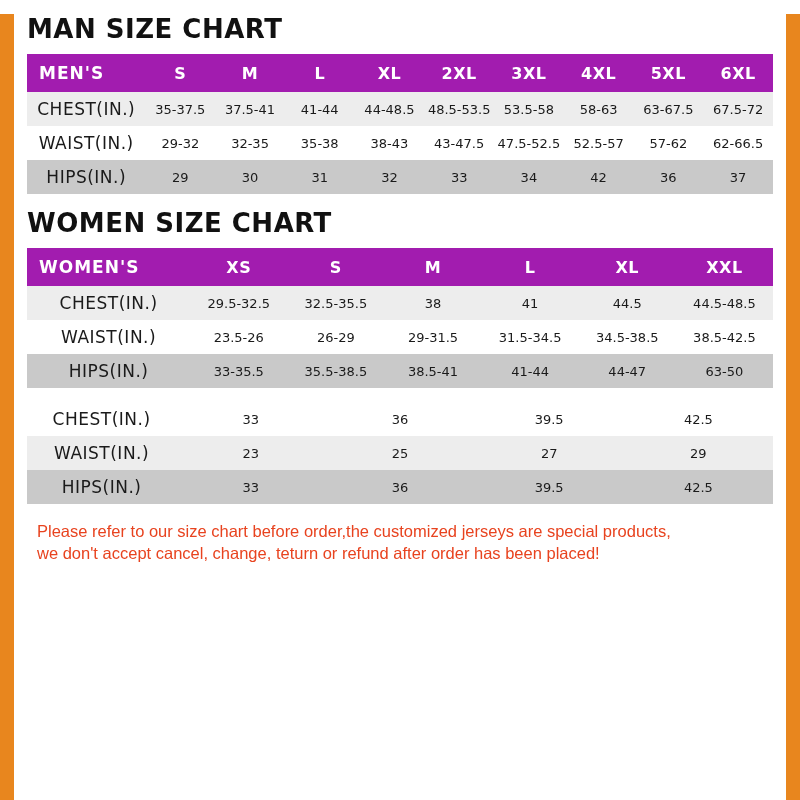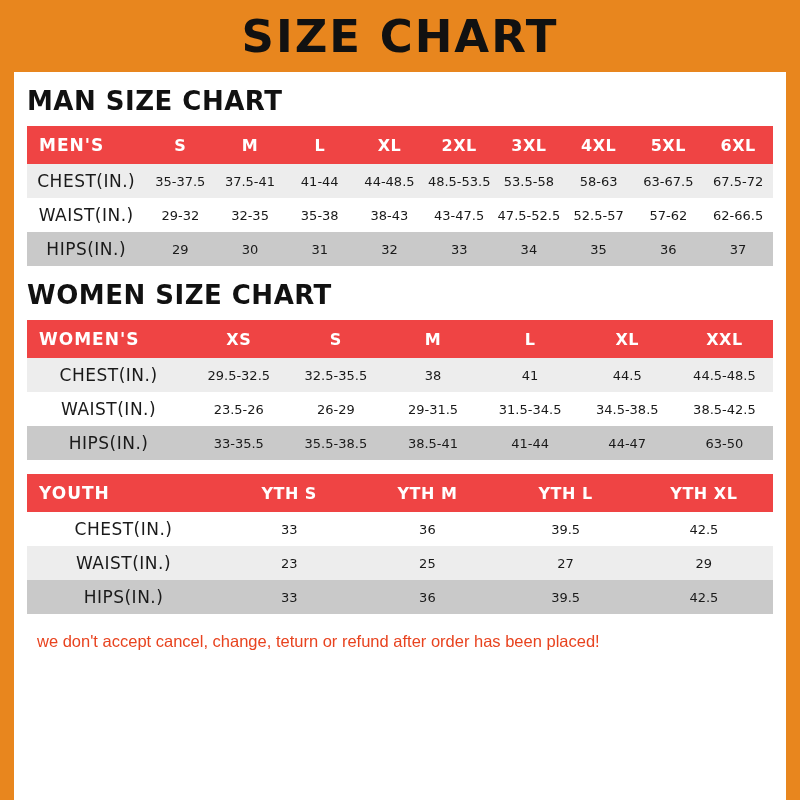--- a/index.html
+++ b/index.html
@@ -52,21 +52,21 @@
     letter-spacing: 0.5px;
     color: #111111;
     margin-bottom: 10px;
   }
   table.size-table {
     border-collapse: collapse;
     width: 100%;
     table-layout: fixed;
   }
   table.size-table tr.head-row {
-    background: #ef4444;
+    background: #a21caf;
     border-radius: 14px;
   }
   table.size-table tr.head-row th {
     color: #ffffff;
     font-family: "DejaVu Sans", sans-serif;
     font-weight: bold;
     font-size: 16px;
     padding: 9px 2px;
     text-align: center;
     letter-spacing: 0.5px;
@@ -101,23 +101,20 @@
     line-height: 1.35;
     color: #E8431F;
   }
   .note div { white-space: nowrap; }
 </style>
 </head>
 <body>
 
 <div class="page">
 
-  <div class="banner">
-    <div class="banner-title">SIZE CHART</div>
-  </div>
 
   <div class="content">
 
     <div class="section">
       <div class="section-title">MAN SIZE CHART</div>
       <table class="size-table">
         <tbody>
             <tr class="head-row">
           <th class="rowlabel" style="width:14%">MEN'S</th>
           <th>S</th>
@@ -155,21 +152,21 @@
           <td>62-66.5</td>
         </tr>
         <tr class="band-grey">
           <td class="rowlabel">HIPS(IN.)</td>
           <td>29</td>
           <td>30</td>
           <td>31</td>
           <td>32</td>
           <td>33</td>
           <td>34</td>
-          <td>35</td>
+          <td>42</td>
           <td>36</td>
           <td>37</td>
         </tr>
       </tbody>
         </table>
     </div>
 
     <div class="section">
       <div class="section-title">WOMEN SIZE CHART</div>
       <table class="size-table">
@@ -210,27 +207,20 @@
           <td>44-47</td>
           <td>63-50</td>
         </tr>
       </tbody>
         </table>
     </div>
 
     <div class="section">
       <table class="size-table">
         <tbody>
-            <tr class="head-row">
-          <th class="rowlabel" style="width:24%">YOUTH</th>
-          <th>YTH S</th>
-          <th>YTH M</th>
-          <th>YTH L</th>
-          <th>YTH XL</th>
-        </tr>
         <tr class="band-white">
           <td class="rowlabel">CHEST(IN.)</td>
           <td>33</td>
           <td>36</td>
           <td>39.5</td>
           <td>42.5</td>
         </tr>
         <tr class="band-light">
           <td class="rowlabel">WAIST(IN.)</td>
           <td>23</td>
@@ -243,17 +233,18 @@
           <td>33</td>
           <td>36</td>
           <td>39.5</td>
           <td>42.5</td>
         </tr>
       </tbody>
         </table>
     </div>
 
     <div class="note">
+      <div>Please refer to our size chart before order,the customized jerseys are special products,</div>
       <div>we don't accept cancel, change, teturn or refund after order has been placed!</div>
     </div>
 
   </div>
 </div>
 
 </body></html>

